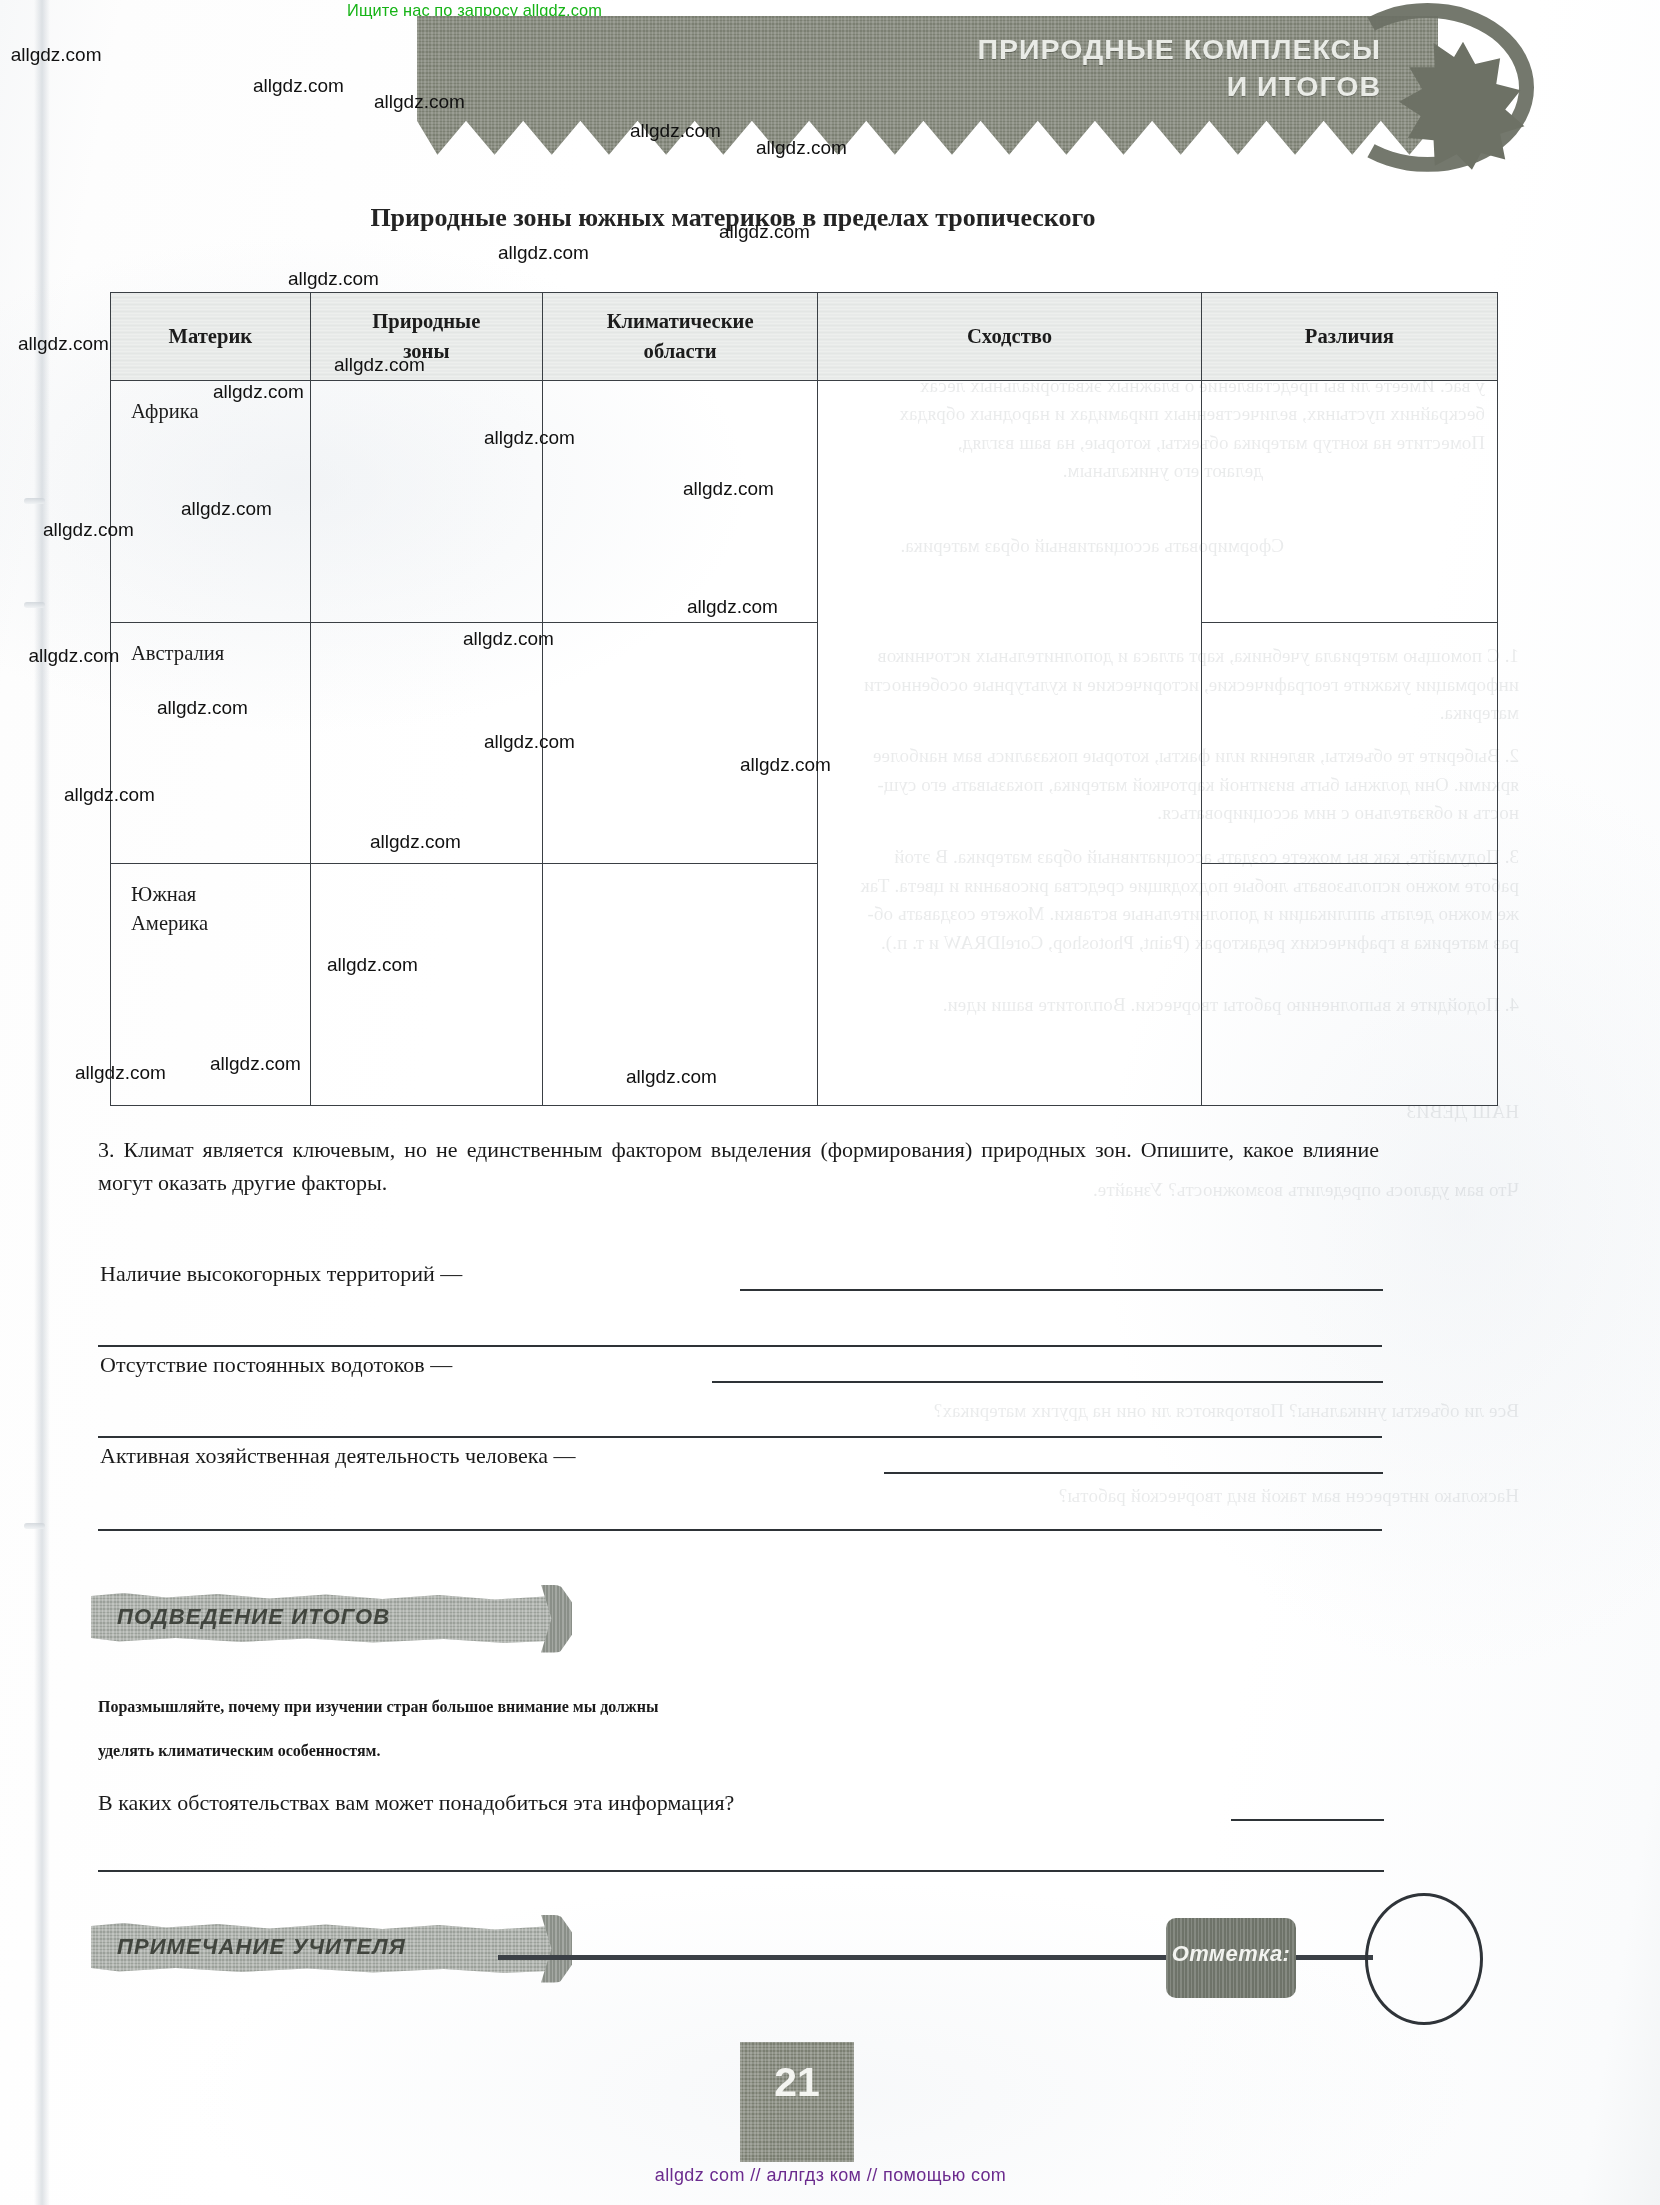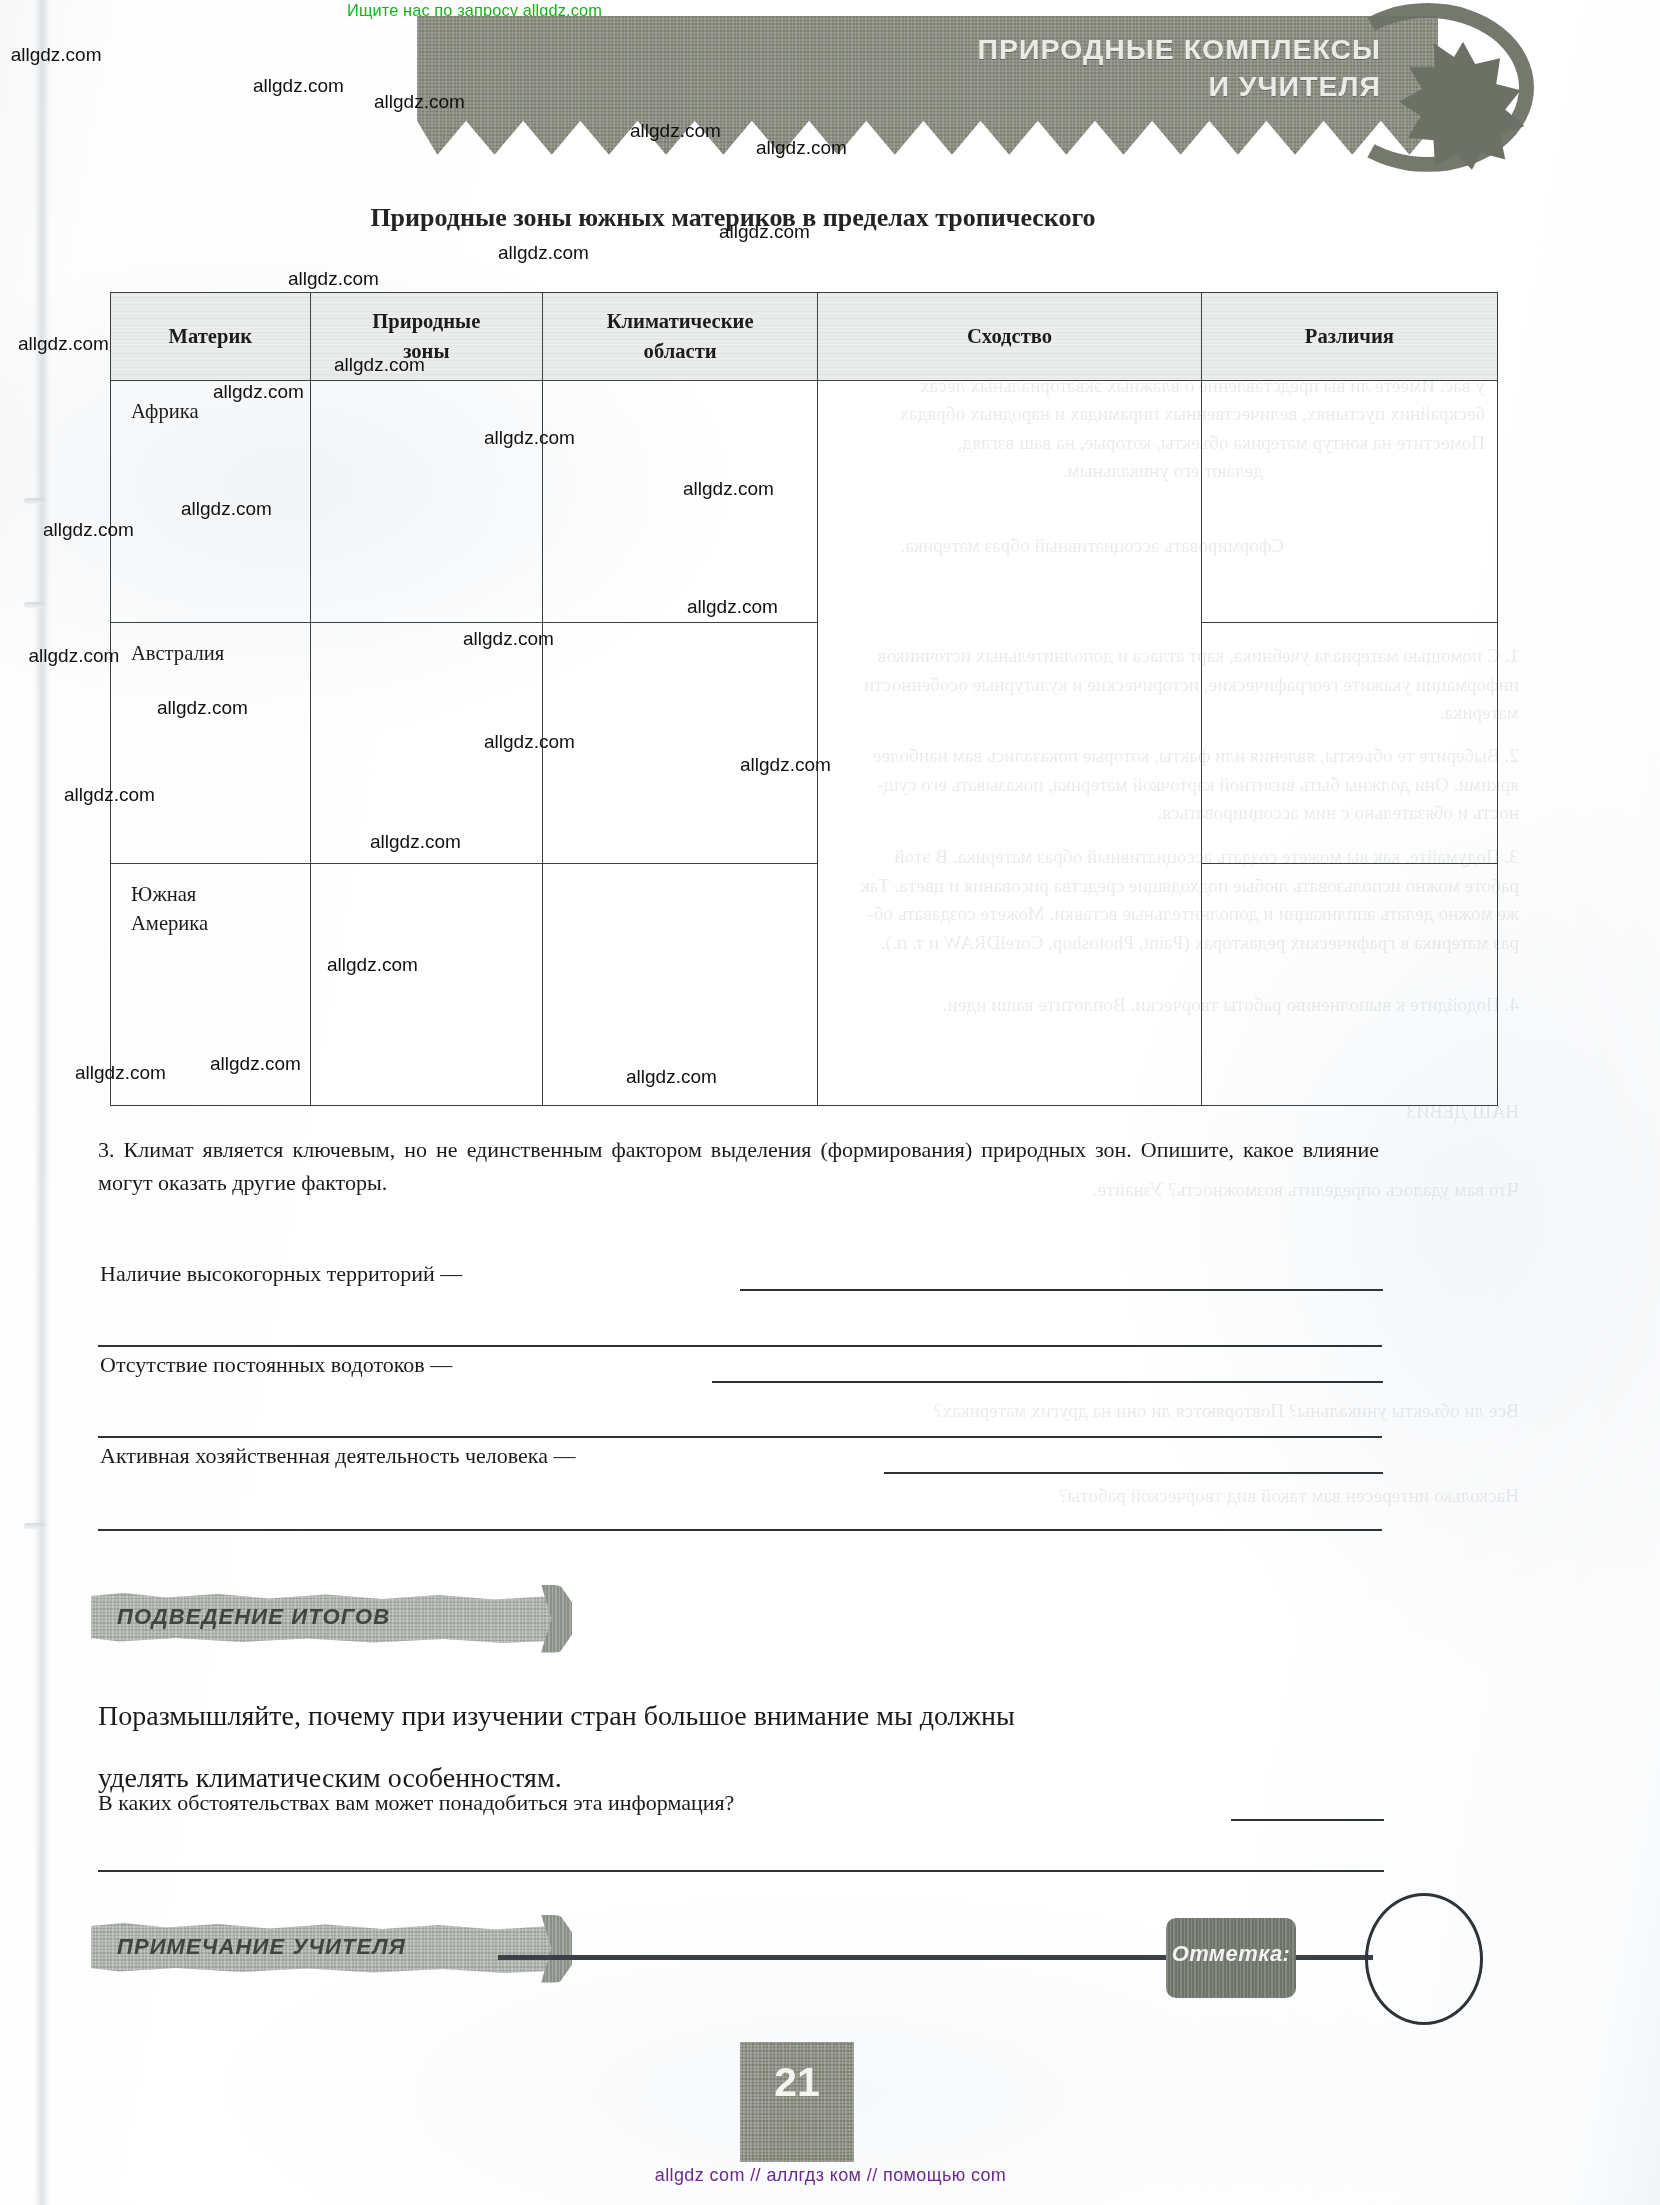--- a/index.html
+++ b/index.html
@@ -168,21 +168,21 @@
   }
   .tab .hook{
     position:absolute; top:-8.5px; width:31px; height:68px;
     background:#8a8f88;
     background-image:repeating-linear-gradient(90deg, rgba(255,255,255,.22) 0 0.7px, transparent 0.7px 1.4px);
     border-radius:0 18.5px 18.5px 0;
     clip-path: polygon(0 0, 60% 0, 100% 26%, 100% 74%, 60% 100%, 0 100%, 34% 50%);
   }
 
   
-  .sum{ position:absolute; font-size:28px; color:#1a1a1a; line-height:1.5; }
+  .sum{ position:absolute; font-size:16px; color:#1a1a1a; line-height:1.5;font-weight:bold; }
 
   
   .note-bar{ position:absolute; left:498px; top:1955px; width:669px; height:5px; background:#3b4046; }
   .note-bar2{ position:absolute; left:1295px; top:1955px; width:78px; height:5px; background:#3b4046; }
   .otm{
     position:absolute; left:1166px; top:1918px; width:130px; height:80px;
     background:#6e7369; border-radius:10px;
     background-image:repeating-linear-gradient(90deg, rgba(255,255,255,.16) 0 0.7px, transparent 0.7px 1.4px);
   }
   .otm span{
@@ -258,21 +258,21 @@
       <p style="left: 142px; top: 1480px;">Насколько интересен вам такой вид творческой работы?</p>
     </div>
 
   <div class="top-mark">Ищите нас по запросу allgdz.com</div>
 
   <div class="banner-wrap">
     <div class="banner"></div>
     <div class="zigzag"></div>
     <div class="banner-title">
       <div>ПРИРОДНЫЕ КОМПЛЕКСЫ</div>
-      <div>И УЧИТЕЛЯ</div>
+      <div>И ИТОГОВ</div>
     </div>
     <div class="swoosh"></div>
     <div class="star"></div>
   </div>
 
   <div class="main-title">
     <div>Природные зоны южных материков в пределах тропического</div>
   </div>
 
   <table class="tbl">

